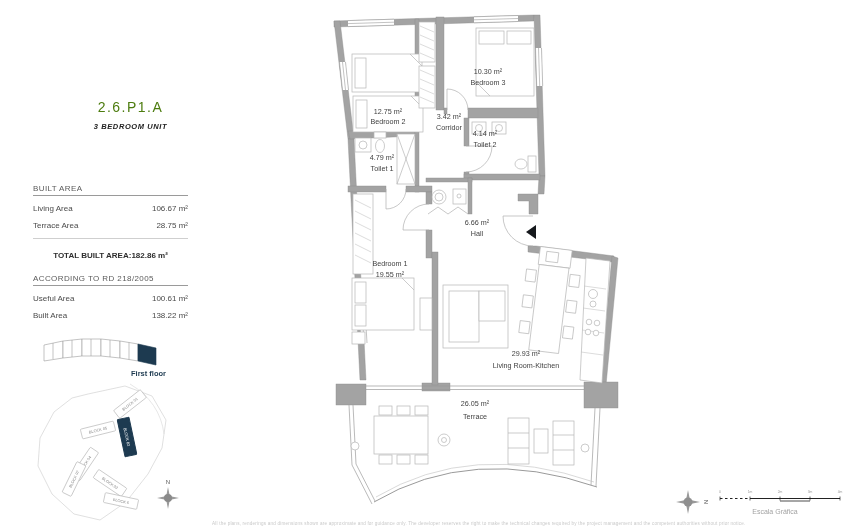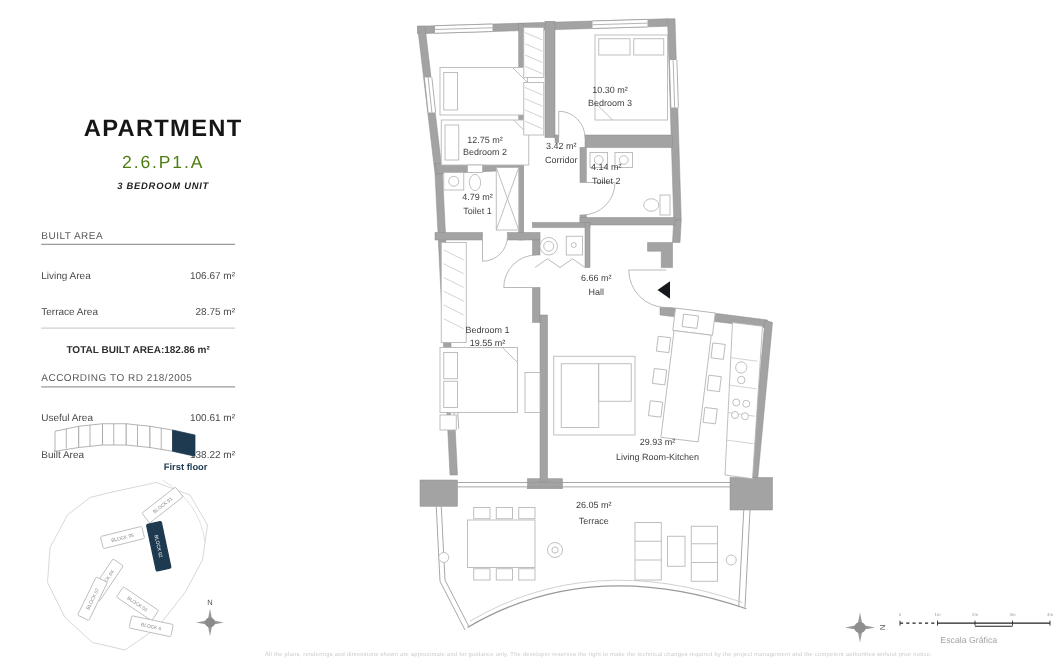--- a/index.html
+++ b/index.html
@@ -7,42 +7,41 @@
        font-family:"Liberation Sans", sans-serif;color:#3f3f3f;}
   .abs{position:absolute;}
   
   .title-block{left:38px;top:93px;width:185px;text-align:center;}
   .t-main{font-size:19px;font-weight:bold;letter-spacing:1px;color:#161616;}
   .t-code{font-size:21px;color:#3c3c3c;margin-top:2px;letter-spacing:1px;}
   .t-ref{font-size:14px;color:#4d7c0f;margin-top:6px;letter-spacing:1.5px;}
   .t-type{font-size:7.5px;font-weight:bold;color:#222;margin-top:7px;letter-spacing:.6px;font-style:italic;}
   .area-table{left:33px;top:184px;width:155px;font-size:8px;}
   .tbl-head{color:#5a5a5a;border-bottom:1px solid #9a9a9a;padding-bottom:2px;letter-spacing:.4px;}
-  .tbl-row{display:flex;justify-content:space-between;margin-top:20px;color:#4a4a4a;}
+  .tbl-row{display:flex;justify-content:space-between;margin-top:8px;color:#4a4a4a;}
   .tbl-sep{border-bottom:1px solid #cfcfcf;margin-top:8px;}
   .tbl-total{display:flex;justify-content:center;margin-top:12px;margin-bottom:14px;
              font-weight:bold;color:#2e2e2e;}
   .first-floor-label{left:42px;top:369px;width:124px;text-align:right;
                      font-size:7.5px;font-weight:bold;color:#1d3a50;}
   
   .disclaimer{left:212px;top:521px;width:618px;height:9px;overflow:hidden;
               white-space:nowrap;font-size:4.6px;color:#c9c9c9;letter-spacing:.2px;}
   svg text{font-family:"Liberation Sans", sans-serif;}
   .room-area,.room-name{font-size:7.2px;fill:#3f3f3f;}
   .blk-label{font-size:3.9px;fill:#8a8a8a;}
   .blk-label-hl{font-size:3.9px;fill:#ffffff;}
   .tick-label{font-size:3.4px;fill:#9a9a9a;}
   .compass-n{font-size:6px;fill:#555;}
   .escala{font-size:7px;fill:#a3a3a3;}
 </style>
 </head>
 <body>
 
 <div class="abs title-block">
-  <div class="t-main">APARTMENT</div>
   <div class="t-ref">2.6.P1.A</div>
   <div class="t-type">3 BEDROOM UNIT</div>
 </div>
 
 <div class="abs area-table">
   <div class="tbl-head">BUILT AREA</div>
   <div class="tbl-row">
     <span>Living Area</span>
     <span>106.67 m²</span>
   </div>

